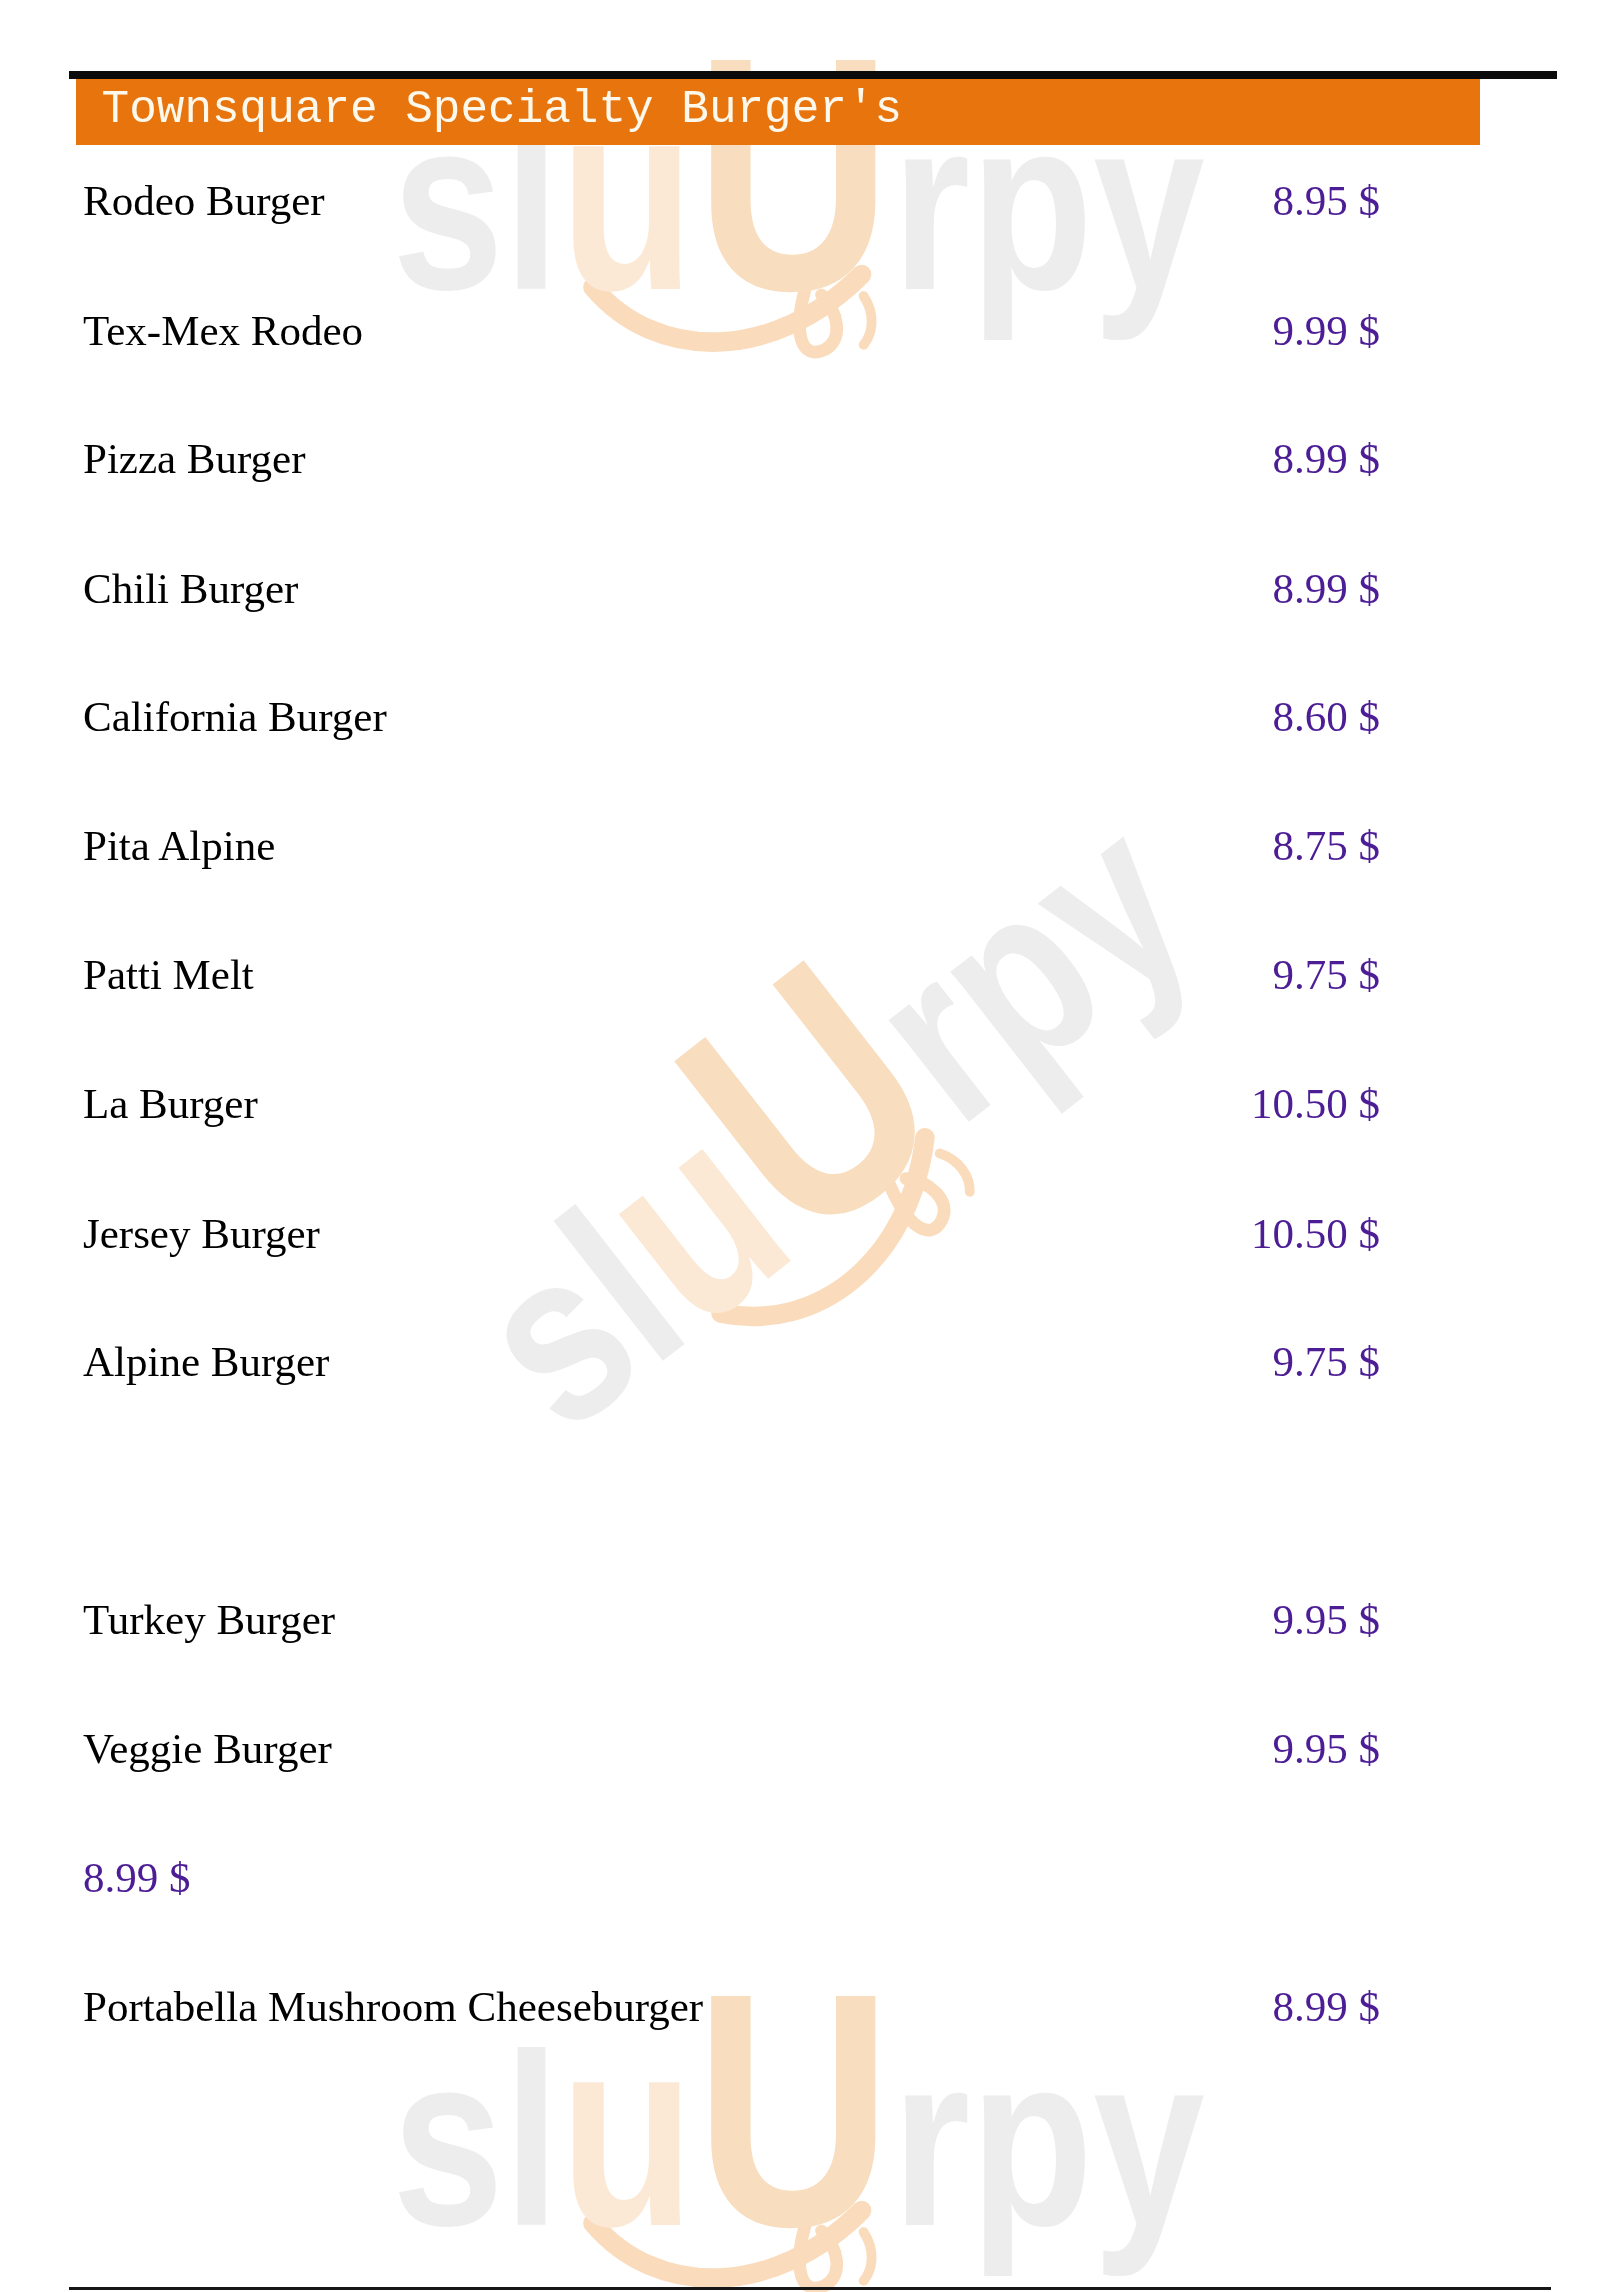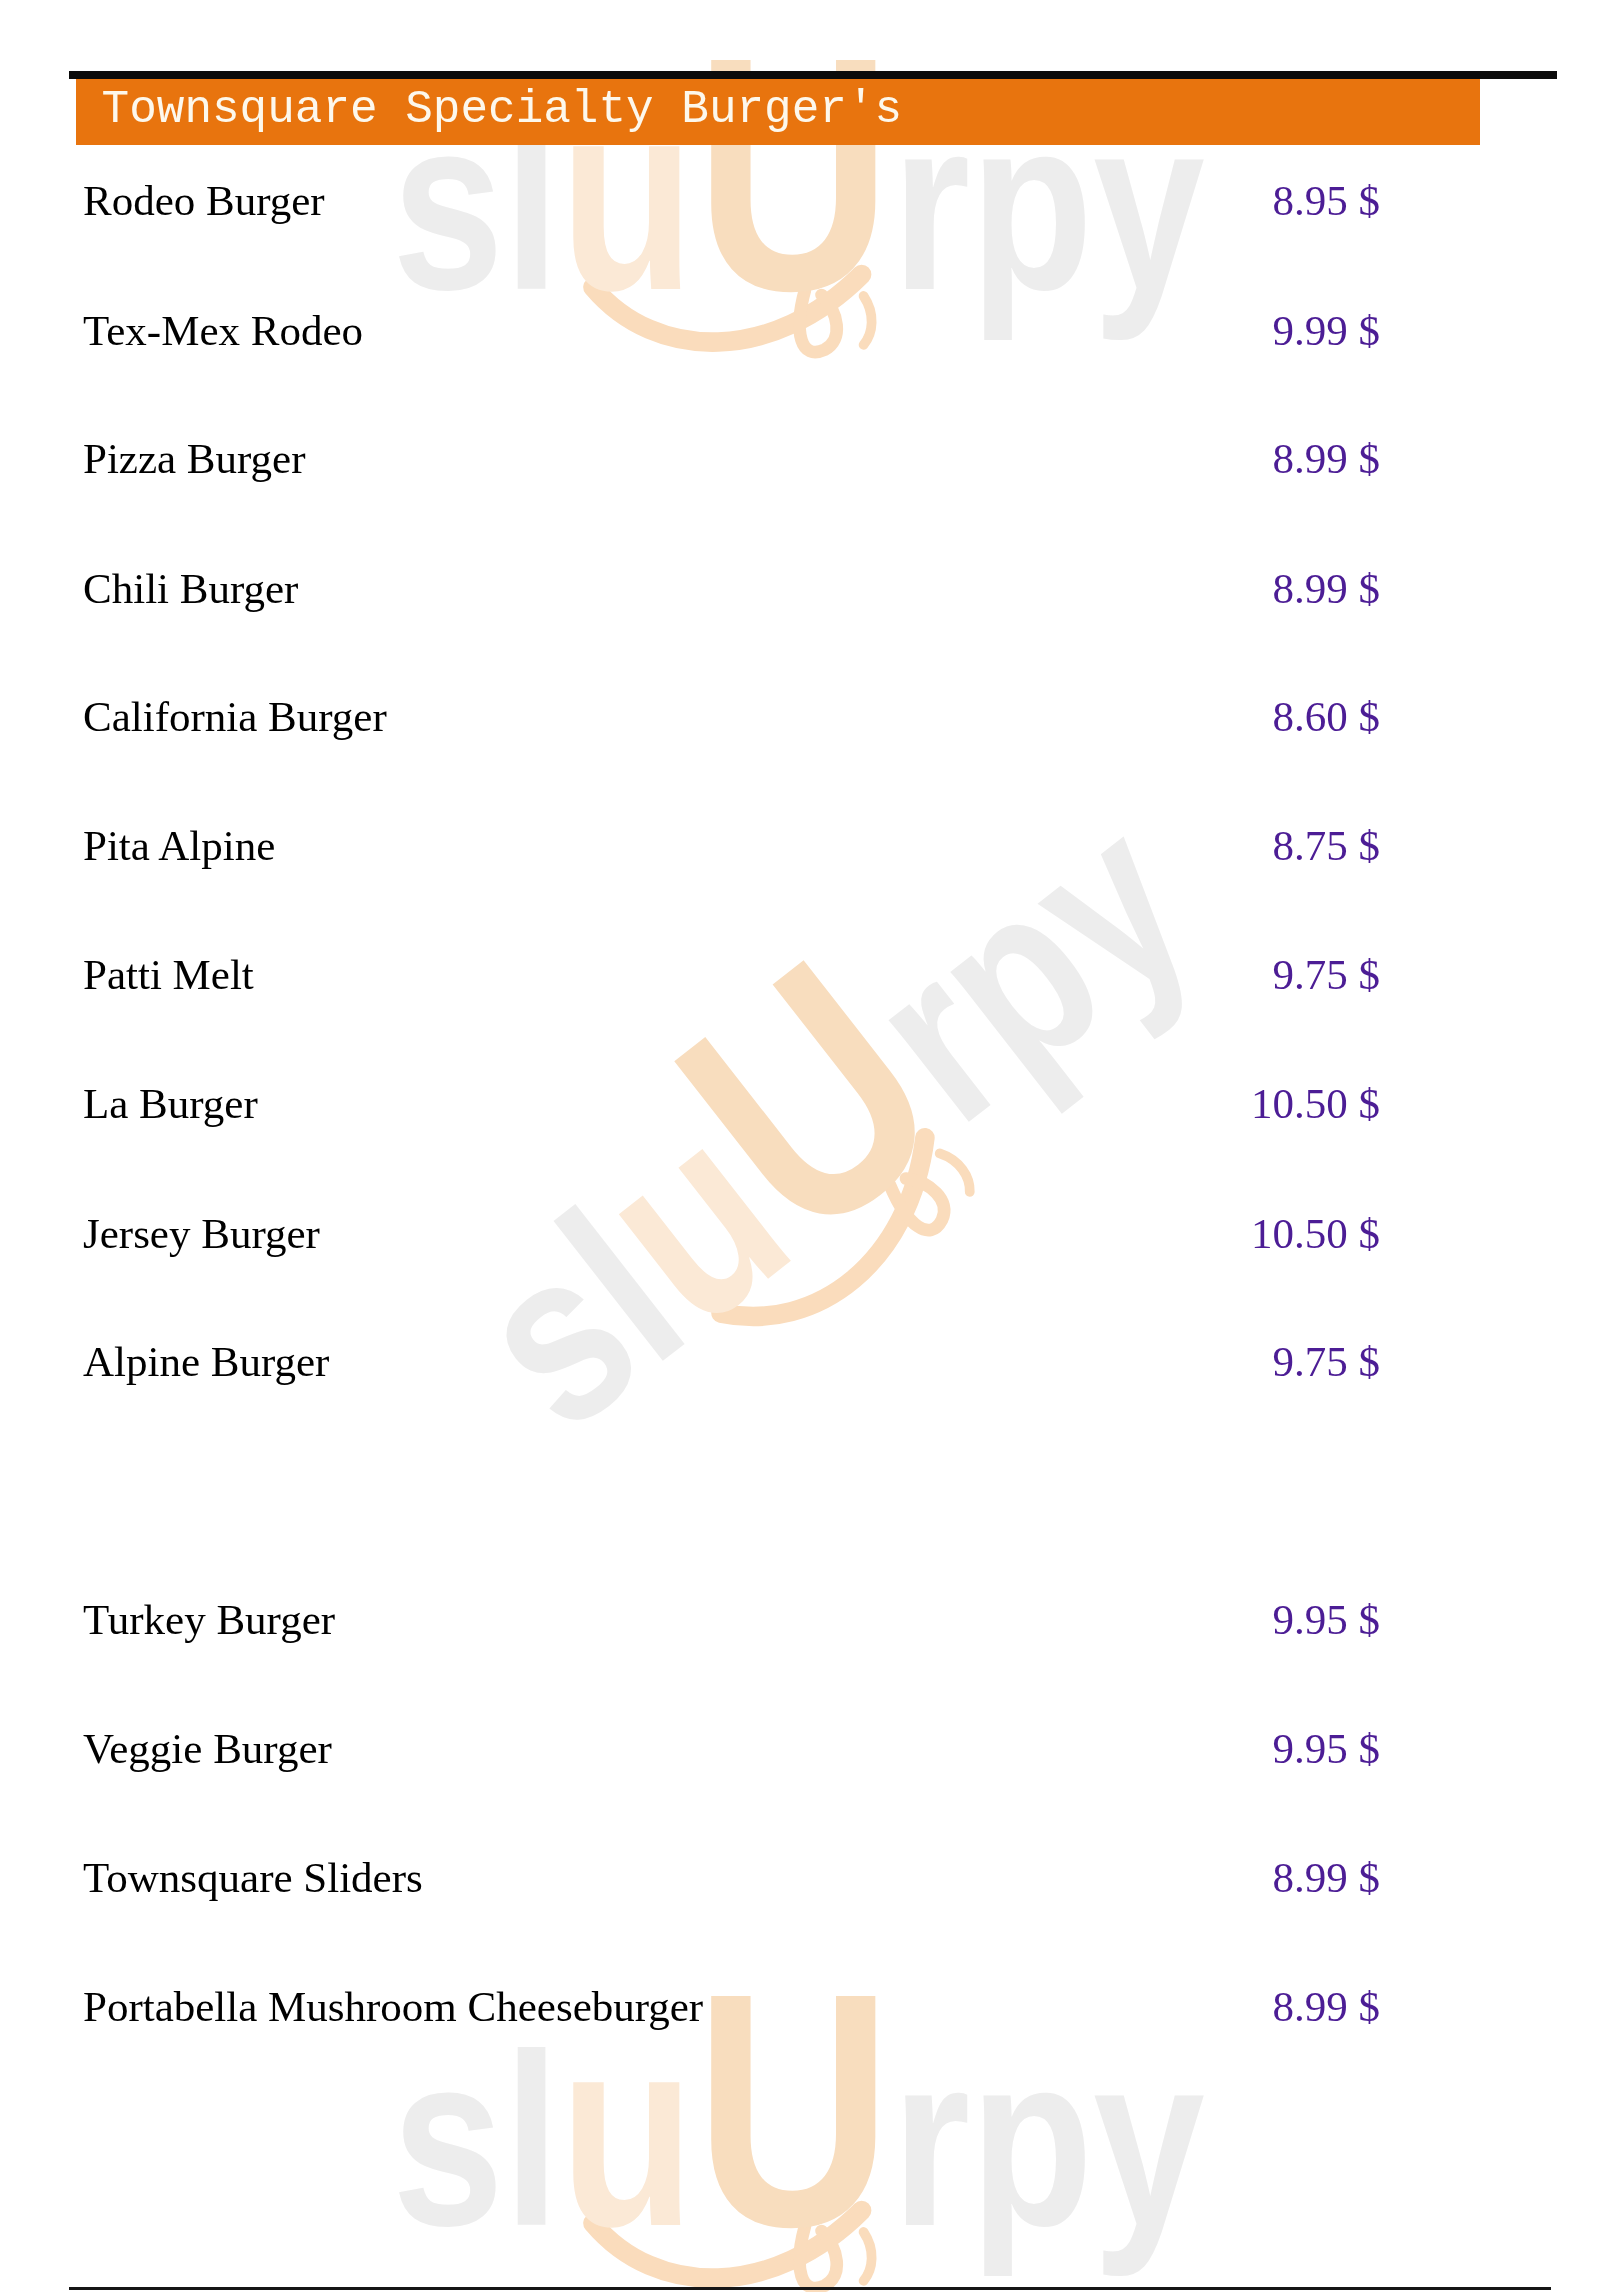--- a/index.html
+++ b/index.html
@@ -150,21 +150,20 @@
     </div>
     <div class="row" style="top:1595px">
       <span class="item-name">Turkey Burger</span>
       <span class="item-price">9.95 $</span>
     </div>
     <div class="row" style="top:1724px">
       <span class="item-name">Veggie Burger</span>
       <span class="item-price">9.95 $</span>
     </div>
     <div class="row" style="top:1853px">
-      <span class="item-name">Townsquare Sliders</span>
       <span class="item-price">8.99 $</span>
     </div>
     <div class="row" style="top:1982px">
       <span class="item-name">Portabella Mushroom Cheeseburger</span>
       <span class="item-price">8.99 $</span>
     </div>
   </div>
 
   <div class="bottom-rule"></div>
 </div>

